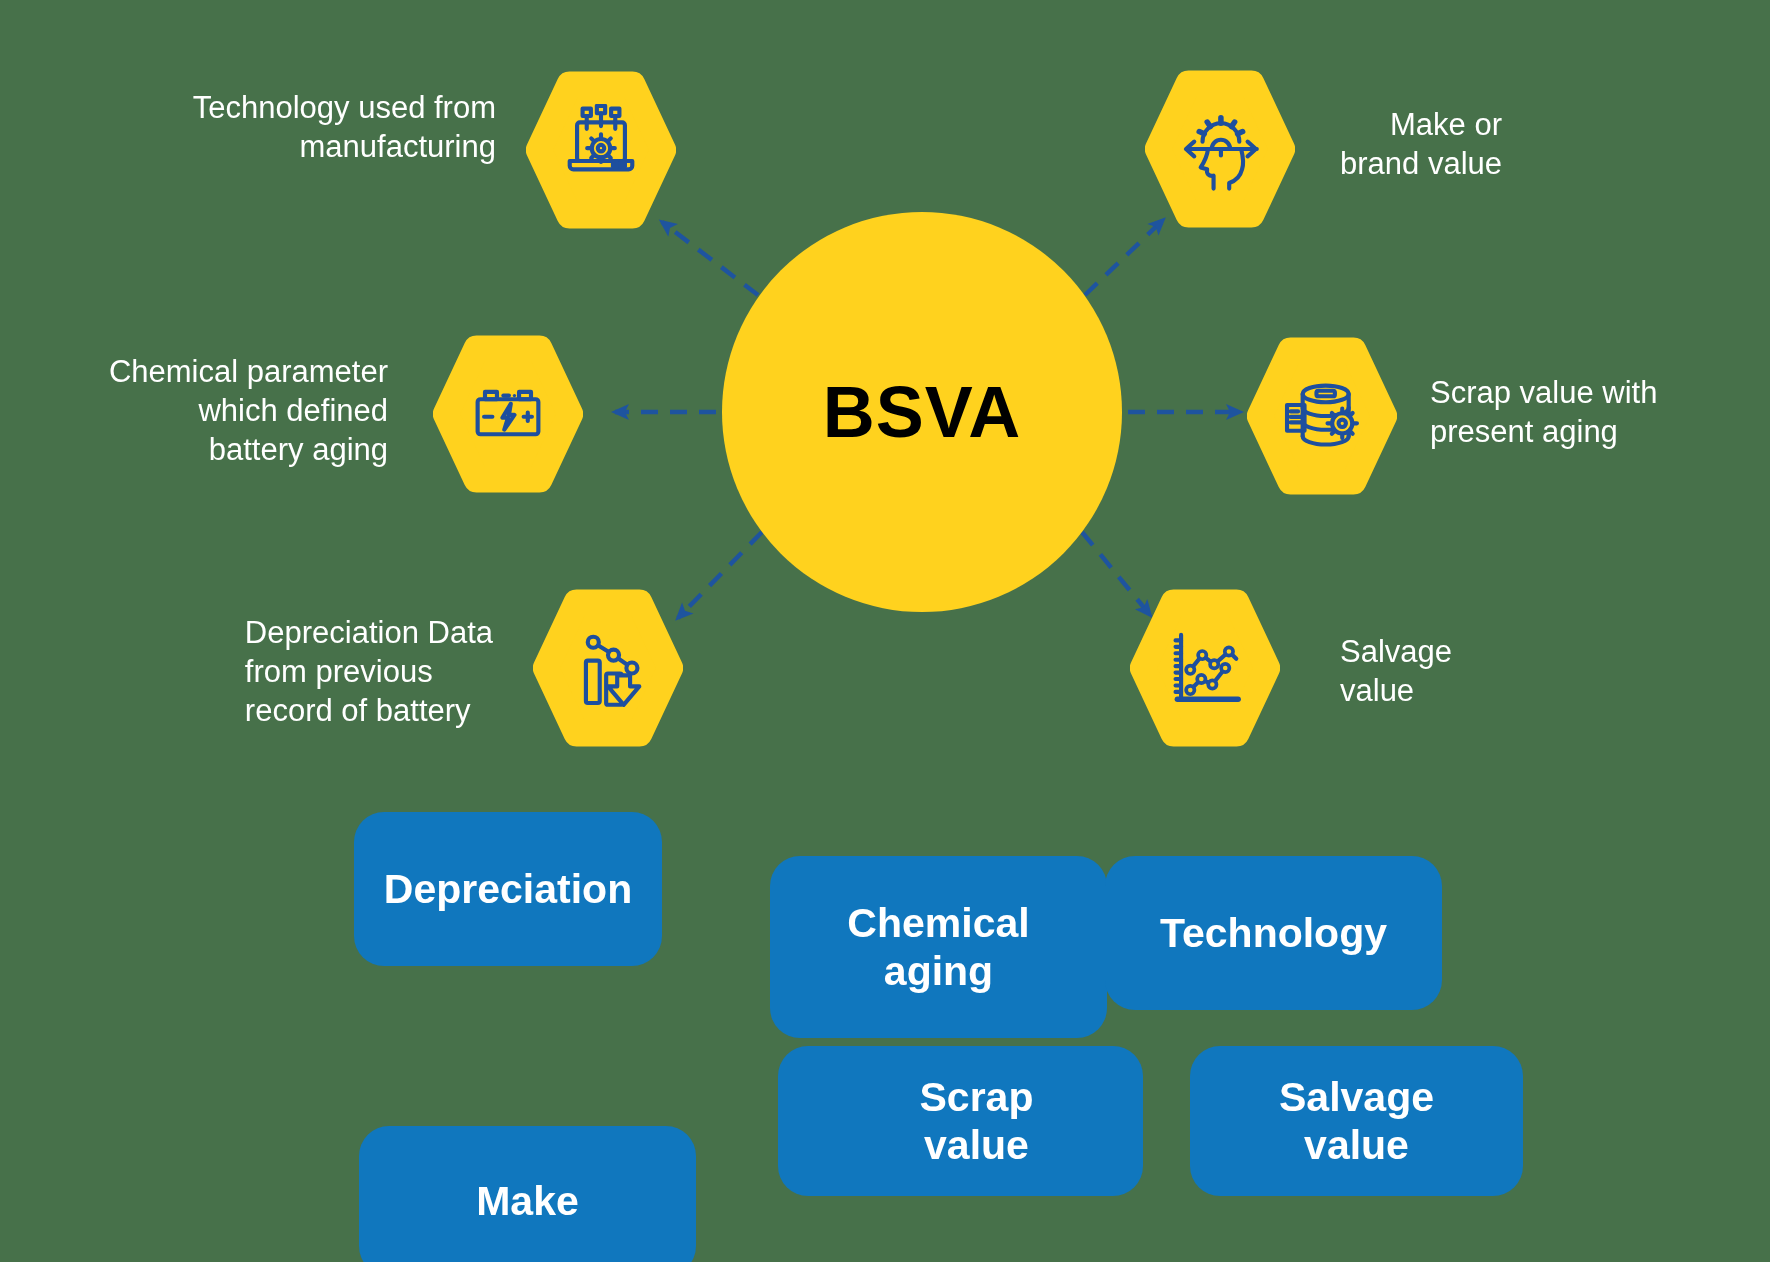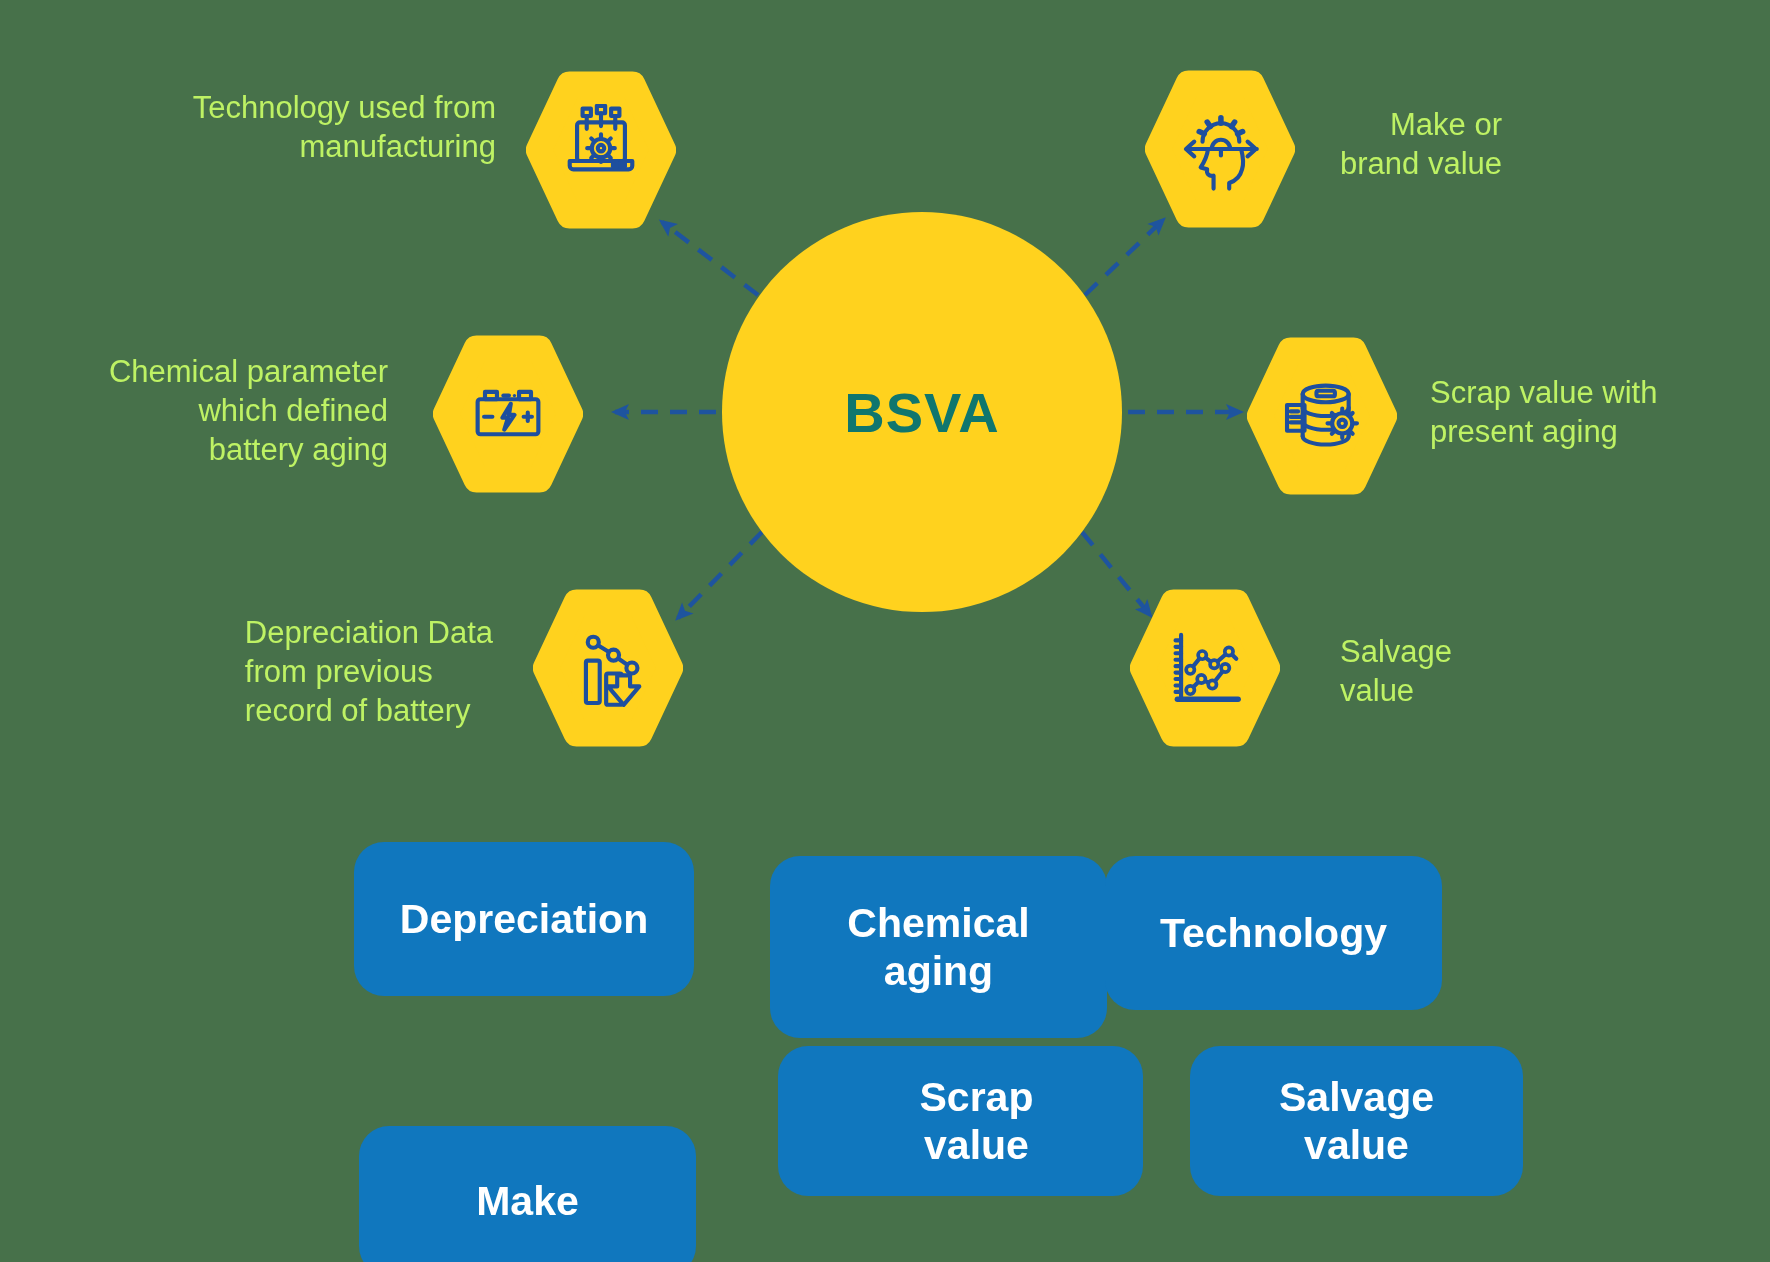--- a/index.html
+++ b/index.html
@@ -5,48 +5,48 @@
   html,body{margin:0;padding:0;background:#47714A;}
   #canvas{position:relative;width:1770px;height:1262px;background:#47714A;overflow:hidden;
           font-family:"Liberation Sans","DejaVu Sans",sans-serif;}
 
   
   #arrows{position:absolute;left:0;top:0;width:1770px;height:1262px;}
 
   
   #center-node{position:absolute;left:722px;top:212px;width:400px;height:400px;border-radius:50%;
                background:#FFD21E;display:flex;align-items:center;justify-content:center;}
-  #center-label{font-size:56px;font-weight:800;color:#0f766e;letter-spacing:1px;}
+  #center-label{font-size:72px;font-weight:800;color:#000000;letter-spacing:1px;}
 
   
   .hex{position:absolute;width:150px;height:158px;}
   .hex svg.hexbg{position:absolute;left:0;top:0;width:150px;height:158px;}
   .hex svg.icon{position:absolute;left:29px;top:33px;width:92px;height:92px;}
   #hex-tl{left:526px;top:71px;}
   #hex-ml{left:433px;top:335px;}
   #hex-bl{left:533px;top:589px;}
   #hex-tr{left:1145px;top:70px;}
   #hex-mr{left:1247px;top:337px;}
   #hex-br{left:1130px;top:589px;}
 
   
-  .node-label{position:absolute;color:#bef264;font-size:31px;line-height:39px;
+  .node-label{position:absolute;color:#ffffff;font-size:31px;line-height:39px;
               white-space:pre-line;font-weight:400;}
   #label-tl{right:1274px;top:88px;text-align:right;}
   #label-ml{right:1382px;top:352px;text-align:right;}
   #label-bl{right:1277px;top:613px;text-align:left;}
   #label-tr{left:1340px;top:105px;text-align:right;}
   #label-mr{left:1430px;top:373px;text-align:left;}
   #label-br{left:1340px;top:632px;text-align:left;}
 
   
   .tag{position:absolute;background:#1077BE;border-radius:30px;color:#fff;
        display:flex;align-items:center;justify-content:center;text-align:center;
        font-size:41px;font-weight:700;line-height:1.18;white-space:pre-line;}
-  #tag-depreciation{left:354px;top:842px;width:340px;height:154px;}
+  #tag-depreciation{left:354px;top:812px;width:308px;height:154px;}
   #tag-chemical{left:770px;top:856px;width:337px;height:182px;}
   #tag-technology{left:1105px;top:856px;width:337px;height:154px;}
   #tag-make{left:359px;top:1106px;width:337px;height:150px;margin-top:20px;}
   #tag-scrap{left:778px;top:1046px;width:333px;height:150px;padding-left:32px;}
   #tag-salvage{left:1190px;top:1046px;width:333px;height:150px;}
 
   .ic{stroke:#1E4F9E;fill:none;stroke-width:4.5;stroke-linecap:round;stroke-linejoin:round;}
   .icf{fill:#1E4F9E;stroke:none;}
   .mask{fill:#FFD21E;}
 </style>

